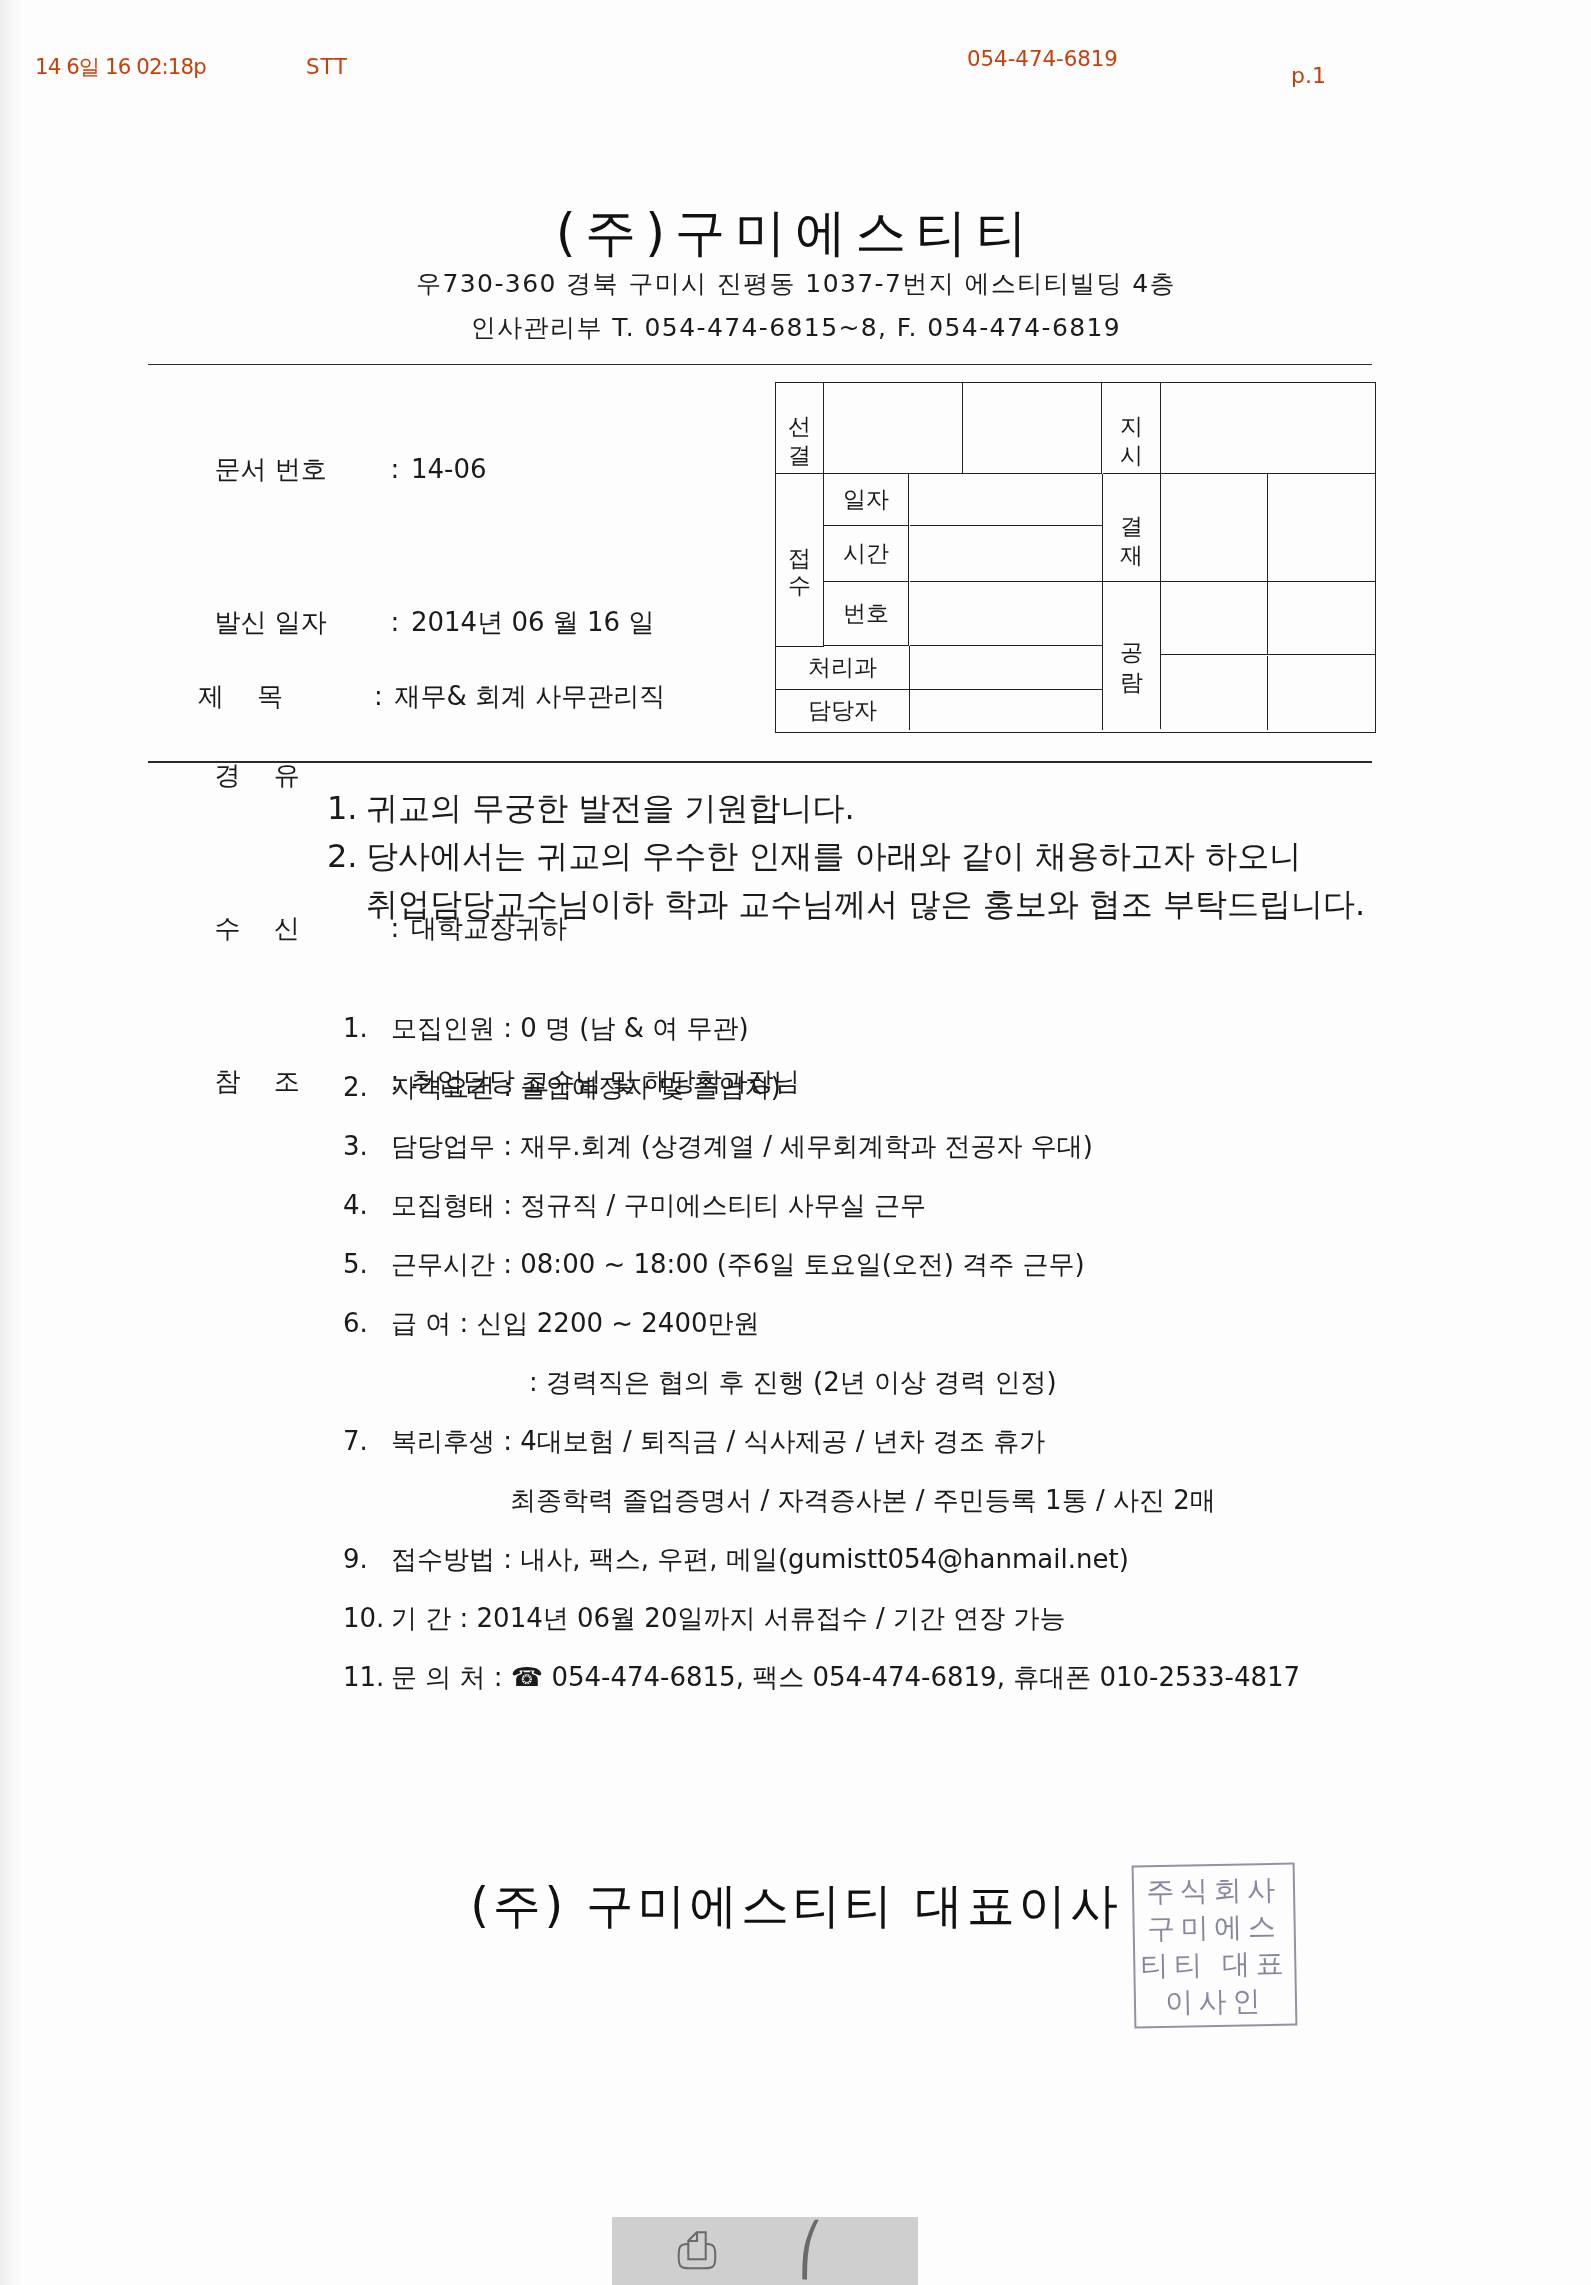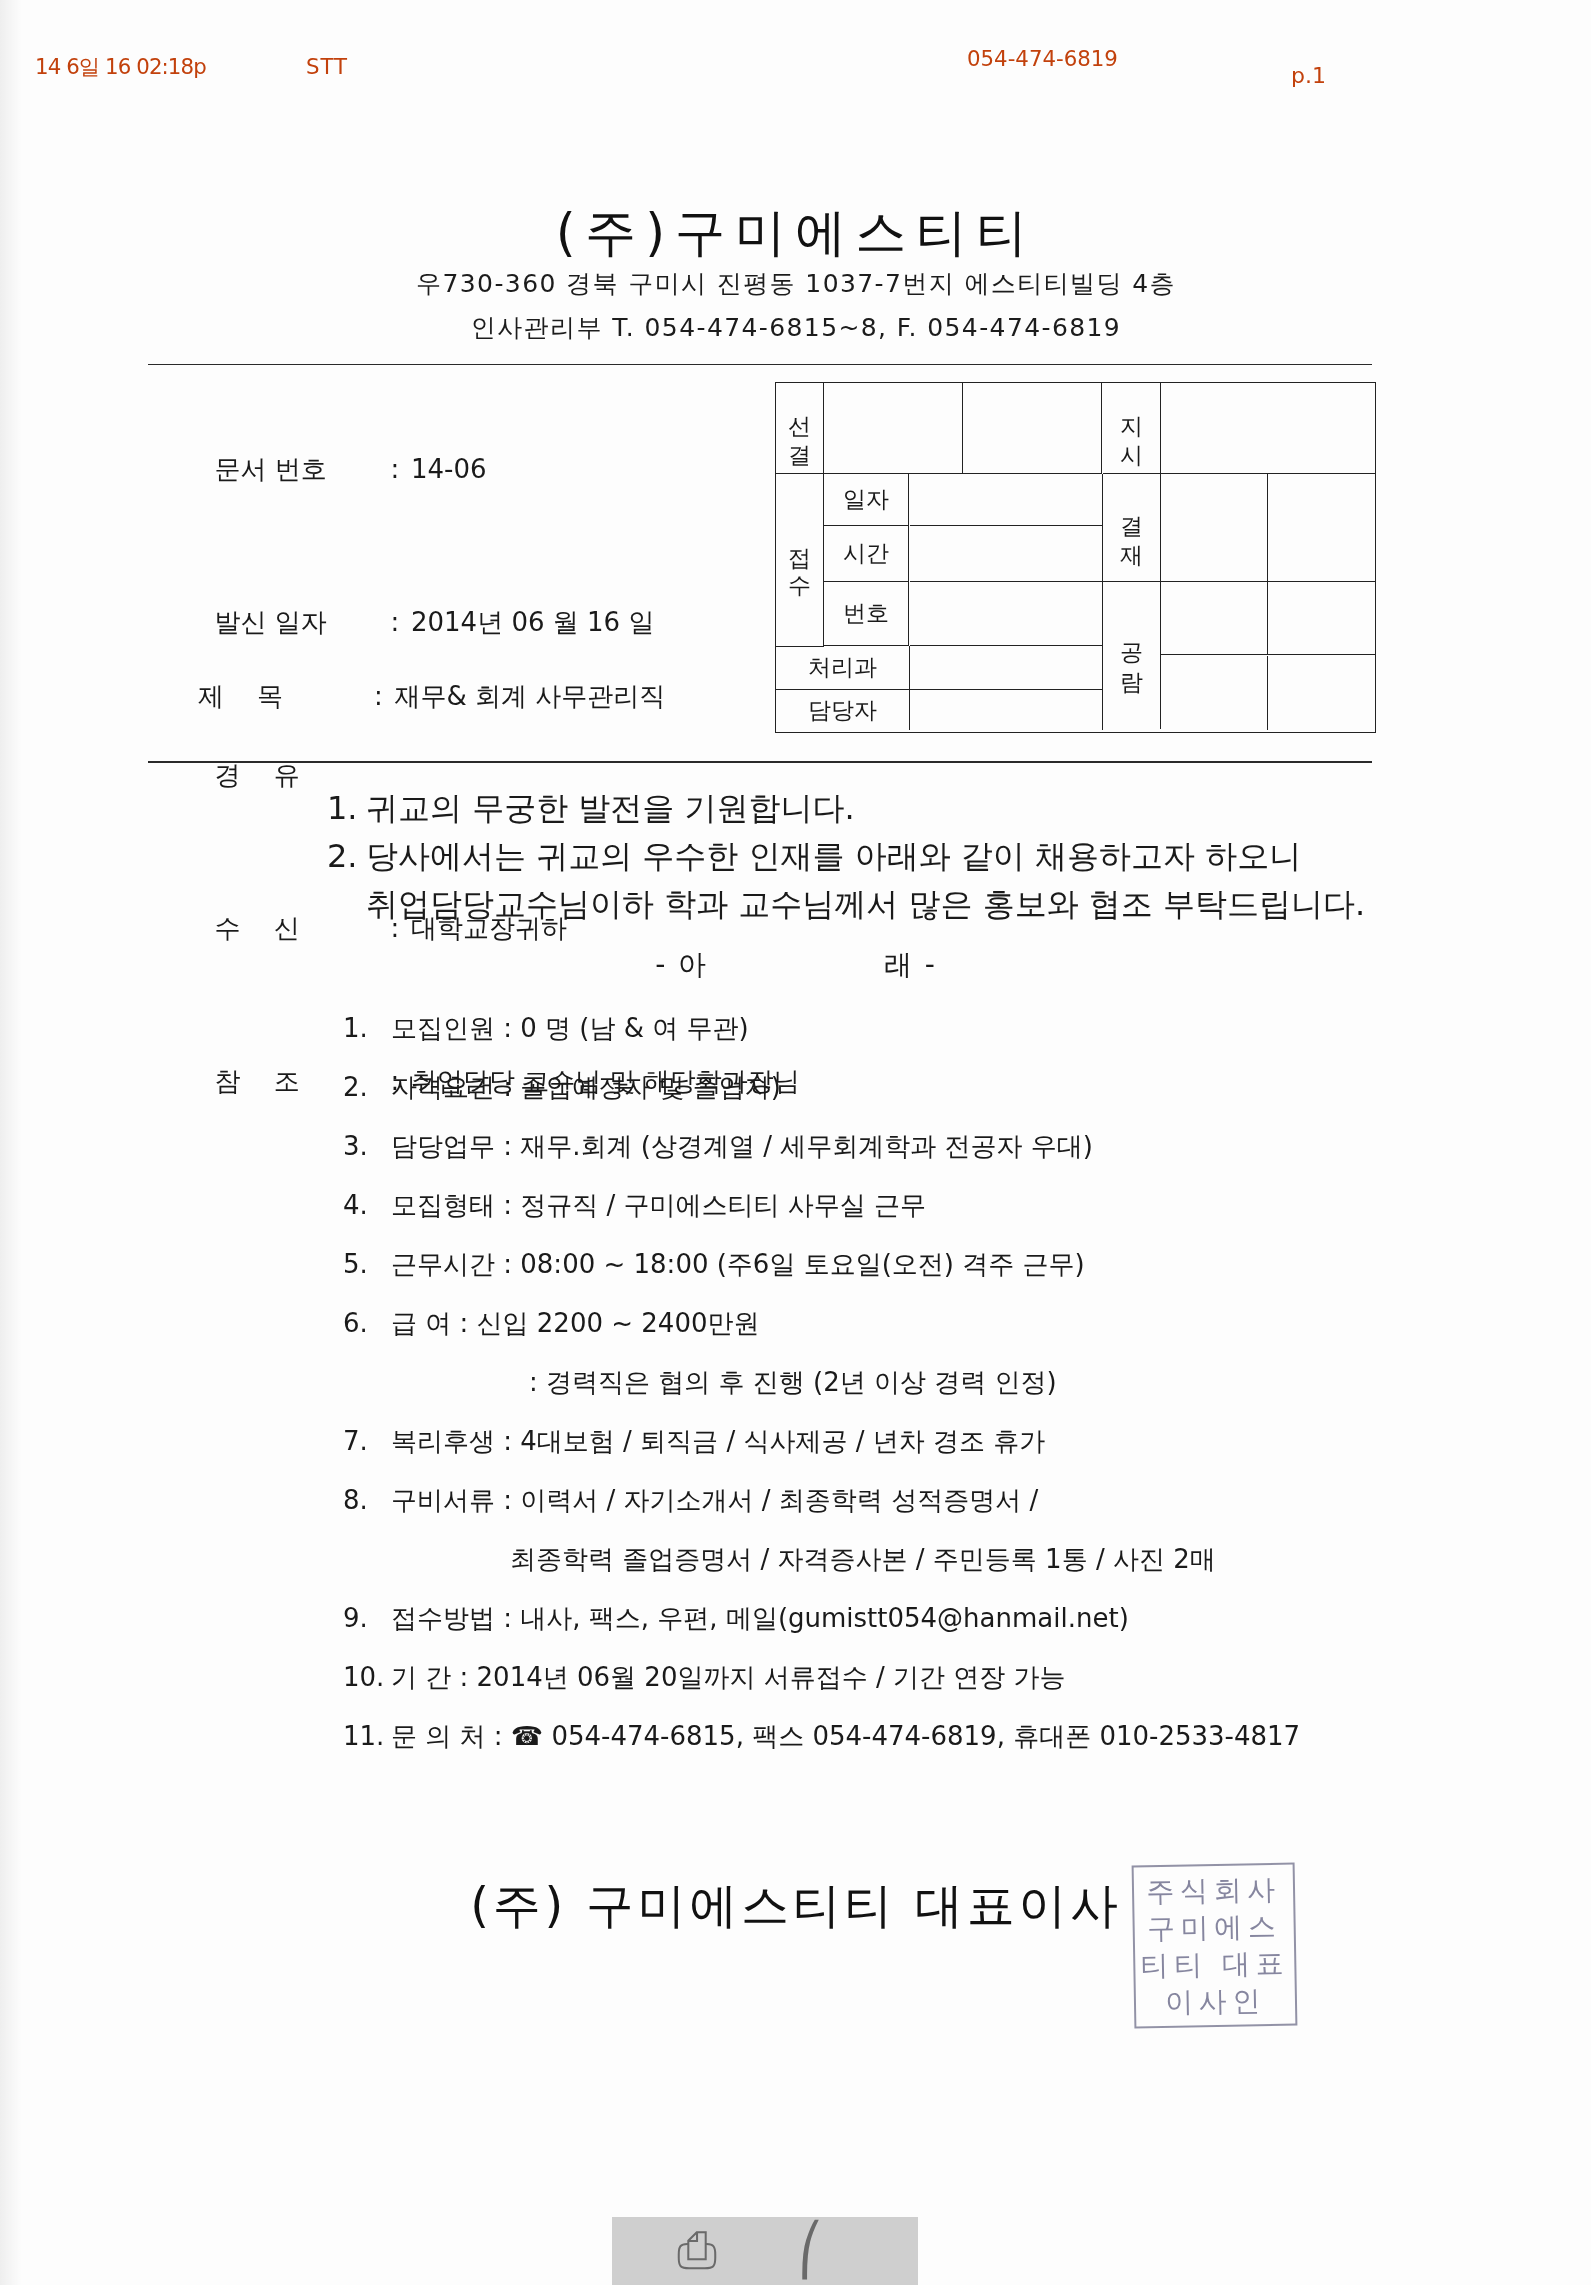--- a/index.html
+++ b/index.html
@@ -350,34 +350,30 @@
   </div>
 
   <div class="rule rule-bottom"></div>
 
   <div class="intro">
     <div><span class="num">1.</span><span>귀교의 무궁한 발전을 기원합니다.</span></div>
     <div><span class="num">2.</span><span>당사에서는 귀교의 우수한 인재를 아래와 같이 채용하고자 하오니</span></div>
     <div class="intro-sub">취업담당교수님이하 학과 교수님께서 많은 홍보와 협조 부탁드립니다.</div>
   </div>
 
-  <div class="arae">
-    <span>- 아</span><span class="gap"></span><span>래 -</span>
-  </div>
 
   <div class="items">
     <div class="item"><span class="idx">1.</span><span class="txt">모집인원 : 0 명 (남 &amp; 여 무관)</span></div>
     <div class="item"><span class="idx">2.</span><span class="txt">자격요건 : 졸업예정자 및 졸업자)</span></div>
     <div class="item"><span class="idx">3.</span><span class="txt">담당업무 : 재무.회계 (상경계열 / 세무회계학과 전공자 우대)</span></div>
     <div class="item"><span class="idx">4.</span><span class="txt">모집형태 : 정규직 / 구미에스티티 사무실 근무</span></div>
     <div class="item"><span class="idx">5.</span><span class="txt">근무시간 : 08:00 ~ 18:00  (주6일 토요일(오전) 격주 근무)</span></div>
     <div class="item"><span class="idx">6.</span><span class="txt">급    여 : 신입 2200 ~ 2400만원</span></div>
     <div class="item-cont">: 경력직은 협의 후 진행 (2년 이상 경력 인정)</div>
     <div class="item"><span class="idx">7.</span><span class="txt">복리후생 : 4대보험 / 퇴직금 / 식사제공 / 년차 경조 휴가</span></div>
-    <div class="item"><span class="idx">8.</span><span class="txt">구비서류 : 이력서 / 자기소개서 / 최종학력 성적증명서 /</span></div>
     <div class="item-sub">최종학력 졸업증명서 / 자격증사본 / 주민등록 1통 / 사진 2매</div>
     <div class="item"><span class="idx">9.</span><span class="txt">접수방법 : 내사, 팩스, 우편, 메일(gumistt054@hanmail.net)</span></div>
     <div class="item"><span class="idx">10.</span><span class="txt">기   간 : 2014년 06월 20일까지 서류접수 / 기간 연장 가능</span></div>
     <div class="item"><span class="idx">11.</span><span class="txt">문 의 처 : ☎ 054-474-6815, 팩스 054-474-6819, 휴대폰 010-2533-4817</span></div>
   </div>
 
   <div class="signature">(주) 구미에스티티 대표이사</div>
   <div class="stamp">주식회사 구미에스티티 대표이사인</div>
 
   <div class="scan-artifact">

